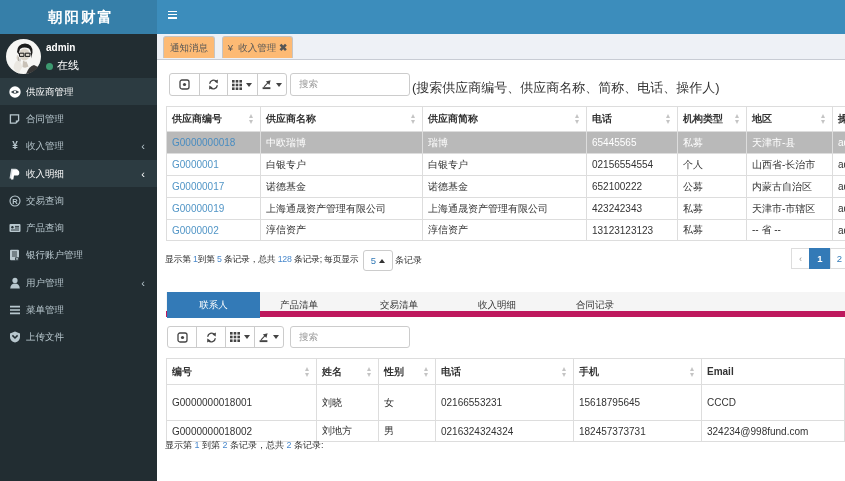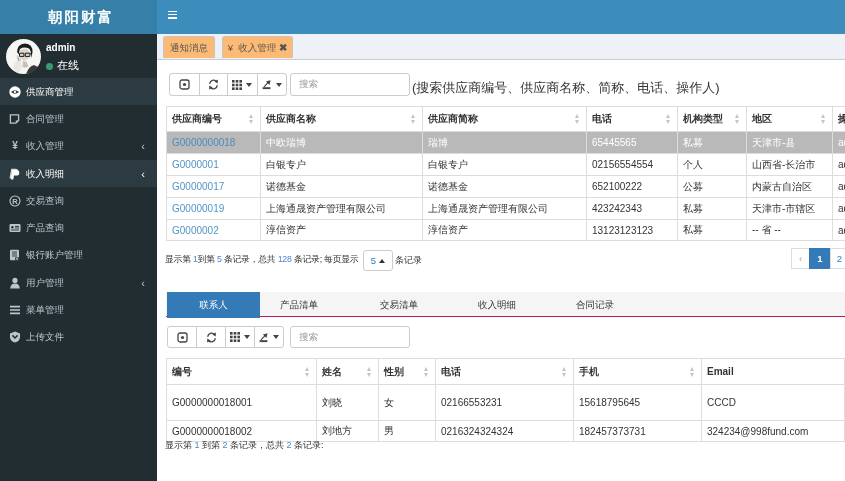--- a/index.html
+++ b/index.html
@@ -64,21 +64,21 @@
 .pgsel { position:absolute; width:30px; height:21px; border:1px solid #ccc; border-radius:3px; background:#fff;
   font-size:9.5px; color:#337ab7; text-align:center; line-height:19px;}
 .pgsel .caret { display:inline-block; border-top:none; border-bottom:4px solid #333; vertical-align:1px; margin-left:3px;}
 .pager { position:absolute; display:flex; }
 .pager .pg { width:19px; height:21px; border:1px solid #ddd; margin-left:-1px; background:#fff; color:#337ab7;
   font-size:9.5px; display:flex; align-items:center; justify-content:center; }
 .pager .pg.on { background:#337ab7; border-color:#337ab7; color:#fff; font-weight:bold;}
 
 
 #tabs2 { position:absolute; left:166px; top:292px; width:679px; height:25px; background:#f5f5f5;
-  border-bottom:1px solid #be185d; }
+  border-bottom:6px solid #be185d; }
 .t2 { position:absolute; top:0; height:25px; font-size:9.5px; color:#333; line-height:25px; text-align:center;}
 .t2.on { background:#337ab7; color:#fff; height:26px; }
 </style>
 </head>
 <body>
 <div id="sidebar">
   <div id="logo">朝阳财富</div>
   <div id="avatar">
     <svg width="35" height="35" viewBox="0 0 35 35">
       <circle cx="17.5" cy="17.5" r="17.5" fill="#f6f6f4"></circle>

